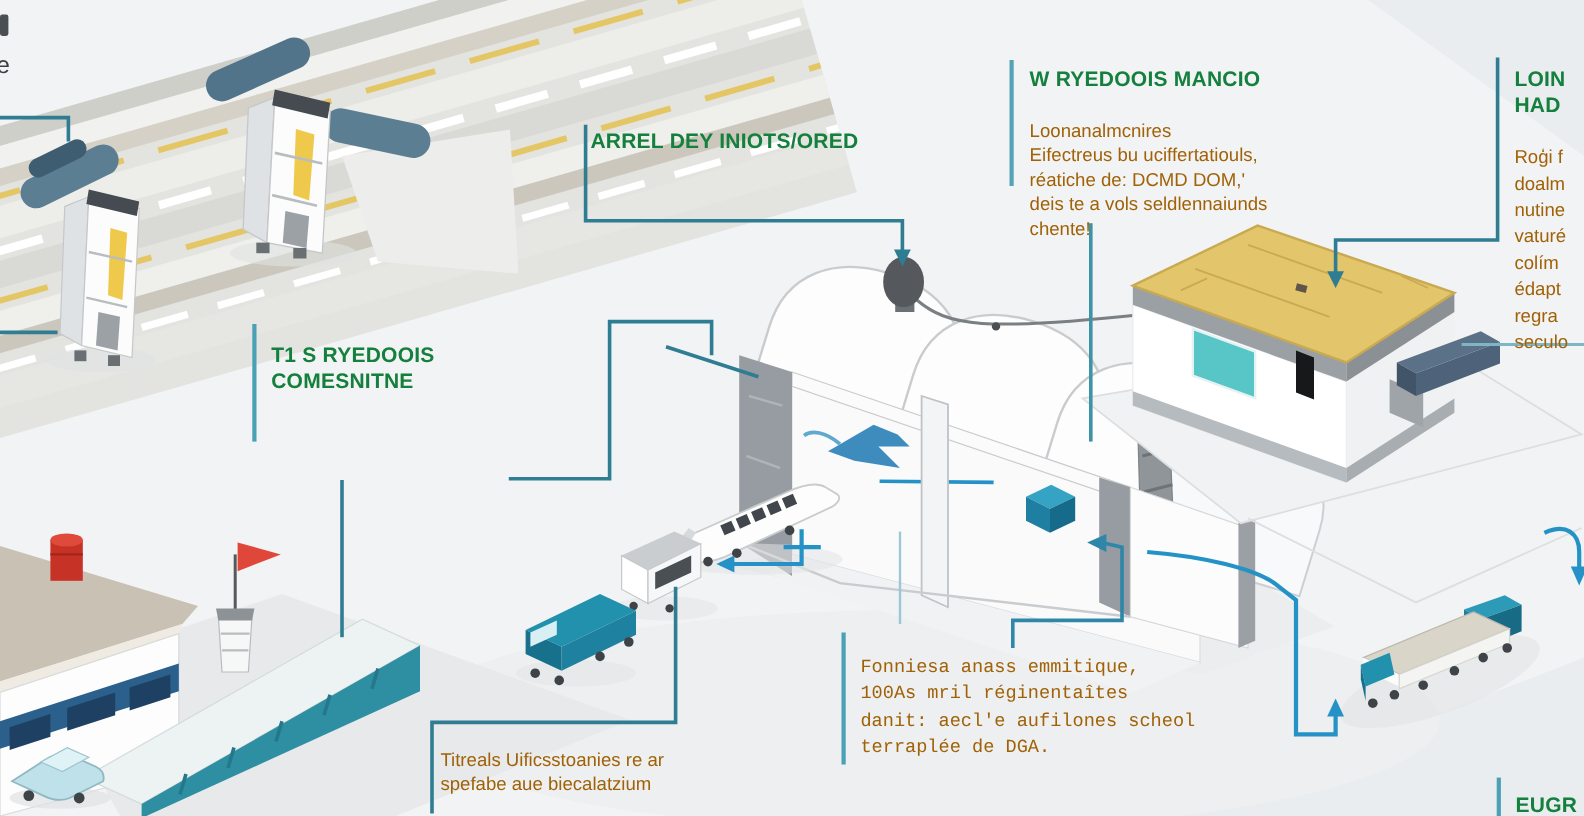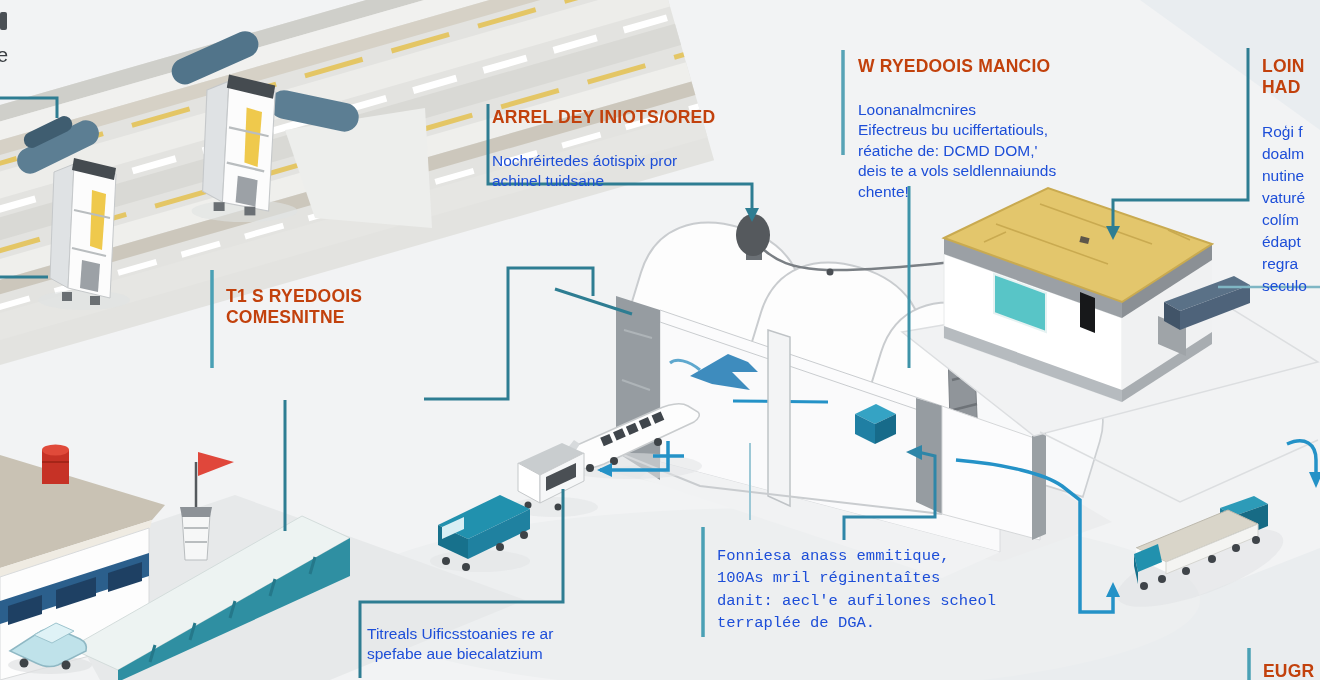--- a/index.html
+++ b/index.html
@@ -1,20 +1,20 @@
 <!DOCTYPE html>
 <html><head>
 <meta charset="utf-8">
 <style>
   html,body{margin:0;padding:0;}
   #stage{position:relative;width:1320px;height:680px;overflow:hidden;background:#F2F3F4;font-family:"Liberation Sans",sans-serif;}
   #art{position:absolute;left:0;top:0;z-index:1;}
   .anno{position:absolute;z-index:5;white-space:pre-line;}
-  .anno .hd{font-weight:800;color:#c2410c;font-size:17.5px;line-height:1.2;letter-spacing:.2px;margin:0 0 5px 0;}
-  .anno .bd{color:#1d4ed8;font-size:15.5px;line-height:1.32;margin:0;}
+  .anno .hd{font-weight:800;color:#15803d;font-size:17.5px;line-height:1.2;letter-spacing:.2px;margin:0 0 5px 0;}
+  .anno .bd{color:#a16207;font-size:15.5px;line-height:1.32;margin:0;}
   .loin .bd{line-height:1.42;}
   .wiot .bd{line-height:1.45;font-family:Liberation Mono, monospace;}
   .stray{position:absolute;z-index:5;color:#3A3E42;font-size:20px;font-family:"Liberation Sans",sans-serif;}
 </style>
 </head>
 <body>
 
 <div id="stage">
 
 <svg id="art" width="1320" height="680" viewBox="0 0 1320 680">
@@ -252,22 +252,20 @@
     <path d="M1287,444 C1305,436 1316,444 1316,460 L1316,474" stroke="#2492C7" stroke-width="3.5"></path>
     <polygon points="1309,472 1323,472 1316,488" fill="#2492C7"></polygon>
     <line x1="750" y1="443" x2="750" y2="520" stroke="#9CC8D6" stroke-width="2"></line>
   </g>
 </svg>
 
   <span class="stray" style="left:-3px;top:44px;">e</span>
 
   <div class="anno" style="left:492px;top:89px;width:290px;">
     <div class="hd">ARREL DEY INIOTS/ORED</div>
-    <div class="bd">Nochréirtedes áotispix pror
-achinel tuidsane</div>
   </div>
 
   <div class="anno" style="left:858px;top:38px;width:300px;">
     <div class="hd">W RYEDOOIS MANCIO</div>
     <div class="bd">Loonanalmcnires
 Eifectreus bu uciffertatiouls,
 réatiche de: DCMD DOM,'
 deis te a vols seldlennaiunds
 chente!</div>
   </div>

